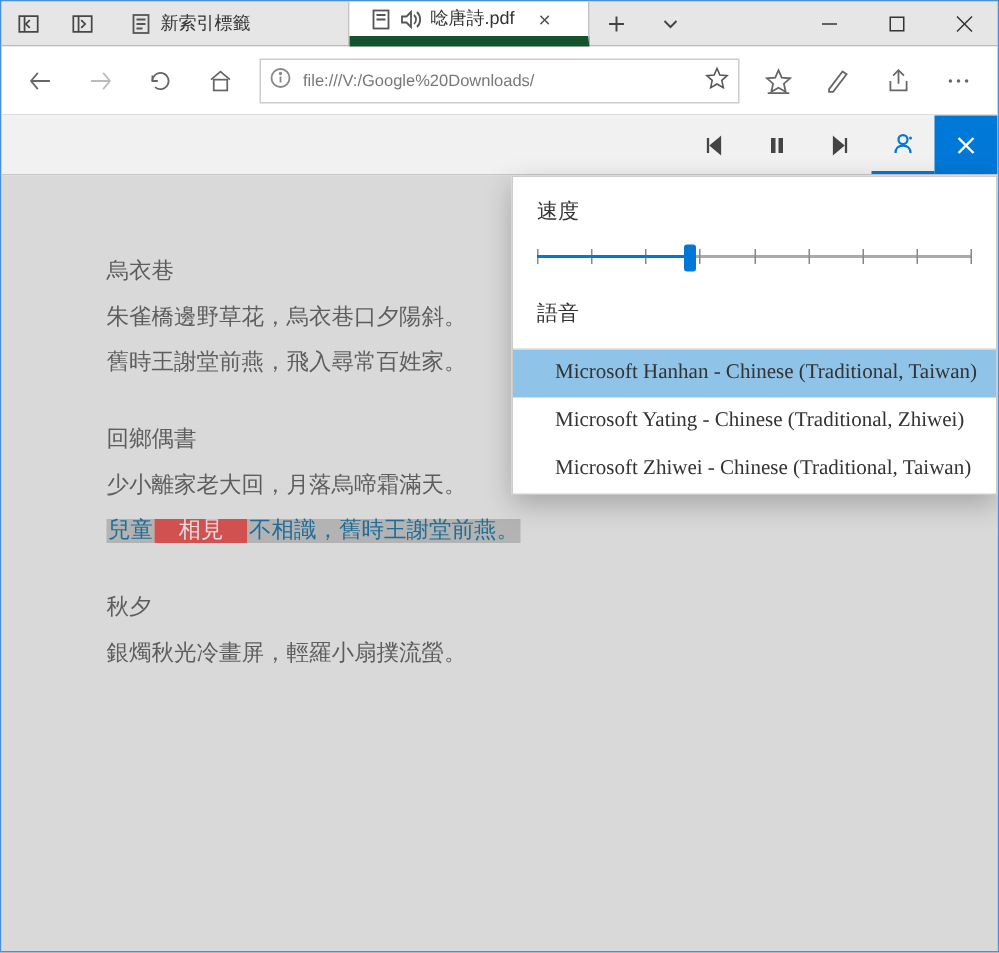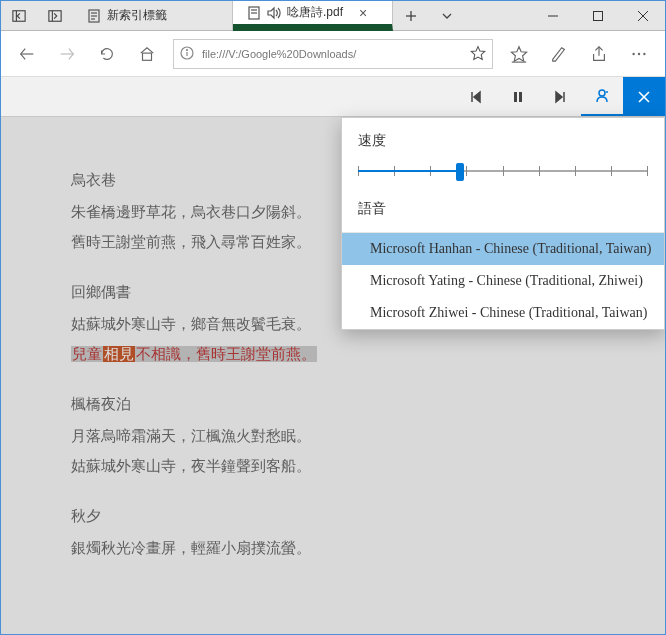--- a/index.html
+++ b/index.html
@@ -31,22 +31,22 @@
   .rbtn.active { border-bottom:2px solid #0078d7; color:#0078d7; }
   .rbtn svg { width:16px; height:16px; }
   .rbtn.closebtn { background:#0078d7; color:#fff; width:42px; }
 
   .content { position:relative; height:calc(635px - 30px - 46px - 40px); background:#fafafa; }
   .overlay { position:absolute; inset:0; background:rgba(120,120,120,0.25); }
   .page { padding:40px 60px 40px 70px; font-family:"DFKai-SB","KaiTi","Microsoft JhengHei",serif; color:#555; font-size:15px; line-height:2.0; }
   .poem-title { margin-top:10px;font-family:Liberation Mono, monospace; }
   .poem-line { }
   .group { margin-bottom:22px; }
-  .highlight-y { background:#c7c7c7; color:#b91c1c; padding:0 1px; }
-  .highlight-k { background:#c2410c; color:#fff; padding:0 1px; }
+  .highlight-y { background:#c7c7c7; color:#0369a1; padding:0 1px; }
+  .highlight-k { background:#ef4444; color:#fff; padding:0 16px; }
 
   .panel { position:absolute; top:0; right:0; width:324px; background:#fff; border:1px solid #ccc; box-shadow:0 6px 18px rgba(0,0,0,0.25); font-size:14px; color:#333;font-family:Liberation Serif, serif; }
   .panel-pad { padding:14px 16px 6px 16px; }
   .panel-label { font-size:14px; margin-bottom:8px; }
   .slider-wrap { position:relative; height:28px; margin:4px 0 14px 0; }
   .slider-track { position:absolute; left:0; right:0; top:12px; height:2px; background:#aaa; }
   .slider-ticks { position:absolute; left:0; right:0; top:8px; height:10px; display:flex; justify-content:space-between; }
   .slider-ticks span { width:1px; background:#888; height:10px; display:block; }
   .slider-fill { position:absolute; left:0; top:12px; height:2px; background:#0078d7; }
   .slider-thumb { position:absolute; top:5px; width:8px; height:18px; background:#0078d7; border-radius:2px; transform:translateX(-50%); }
@@ -238,27 +238,22 @@
 
 <div class="content">
   <div class="page">
     <div class="group">
       <div class="poem-title">烏衣巷</div>
       <div class="poem-line">朱雀橋邊野草花，烏衣巷口夕陽斜。</div>
       <div class="poem-line">舊時王謝堂前燕，飛入尋常百姓家。</div>
     </div>
     <div class="group">
       <div class="poem-title">回鄉偶書</div>
-      <div class="poem-line">姑蘇城外寒山寺，鄉音無改鬢毛衰。</div>
+      <div class="poem-line">少小離家老大回，月落烏啼霜滿天。</div>
       <div class="poem-line"><span class="highlight-y">兒童</span><span class="highlight-k">相見</span><span class="highlight-y">不相識，舊時王謝堂前燕。</span></div>
-    </div>
-    <div class="group">
-      <div class="poem-title">楓橋夜泊</div>
-      <div class="poem-line">月落烏啼霜滿天，江楓漁火對愁眠。</div>
-      <div class="poem-line">姑蘇城外寒山寺，夜半鐘聲到客船。</div>
     </div>
     <div class="group">
       <div class="poem-title">秋夕</div>
       <div class="poem-line">銀燭秋光冷畫屏，輕羅小扇撲流螢。</div>
     </div>
   </div>
   <div class="overlay"></div>
 
   <div class="panel">
     <div class="panel-pad">

